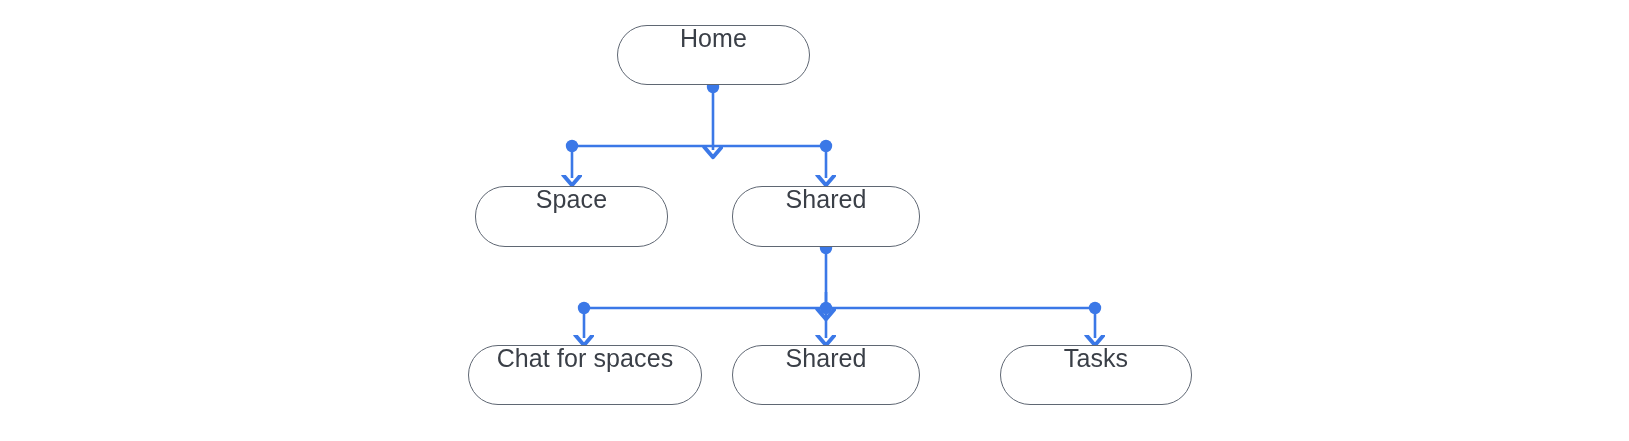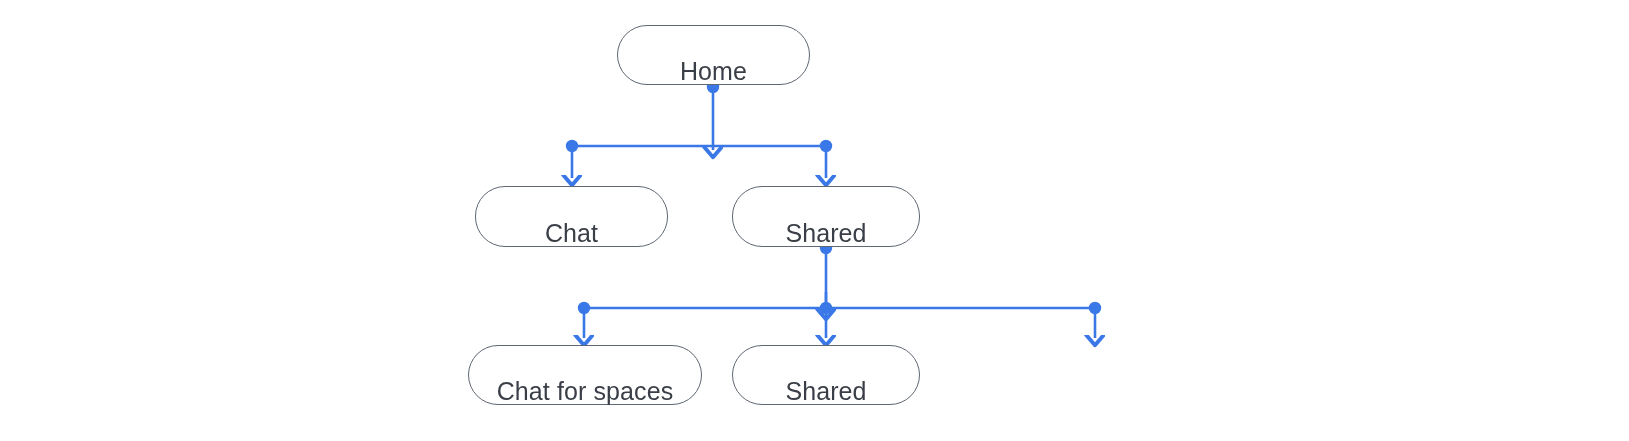--- a/index.html
+++ b/index.html
@@ -25,21 +25,21 @@
     height: 441px;
     pointer-events: none;
   }
   .node {
     position: absolute;
     box-sizing: border-box;
     background: #ffffff;
     border: 1.6px solid #5f6773;
     border-radius: 30px;
     display: flex;
-    align-items: flex-end;
+    align-items: flex-start;
     justify-content: center;
     z-index: 2;
   }
   .node-label {
     font-family: "Liberation Sans", sans-serif;
     font-size: 25px;
     line-height: 1;
     color: #3a3f47;
     letter-spacing: 0.1px;
     white-space: nowrap;
@@ -89,29 +89,32 @@
       <circle cx="826" cy="308" r="6.2"></circle>
       <circle cx="1095" cy="308" r="6.2"></circle>
     </g>
   </svg>
 
   <div class="node" style="left:617px; top:25px; width:193px; height:60px;">
     <span class="node-label">Home</span>
   </div>
 
   <div class="node" style="left:475px; top:186px; width:193px; height:61px;">
-    <span class="node-label">Chat</span>
+    <span class="node-label">Space</span>
   </div>
 
   <div class="node" style="left:732px; top:186px; width:188px; height:61px;">
     <span class="node-label">Shared</span>
   </div>
 
   <div class="node" style="left:732px; top:345px; width:188px; height:60px;">
     <span class="node-label">Shared</span>
   </div>
 
   <div class="node" style="left:468px; top:345px; width:234px; height:60px;">
     <span class="node-label">Chat for spaces</span>
   </div>
 
+  <div class="node" style="left:1000px; top:345px; width:192px; height:60px;">
+    <span class="node-label">Tasks</span>
+  </div>
 
 </div>
 
 </body></html>

